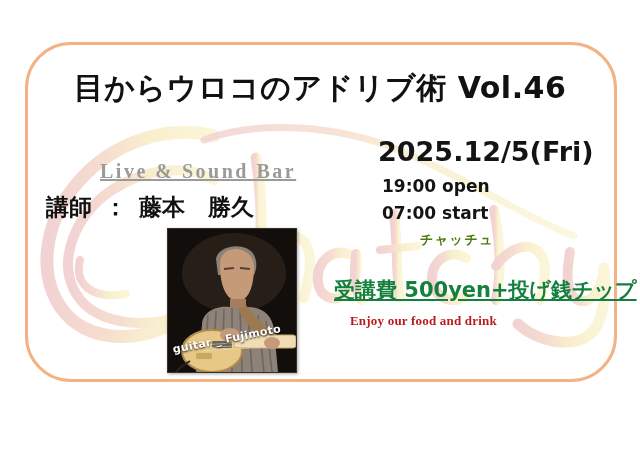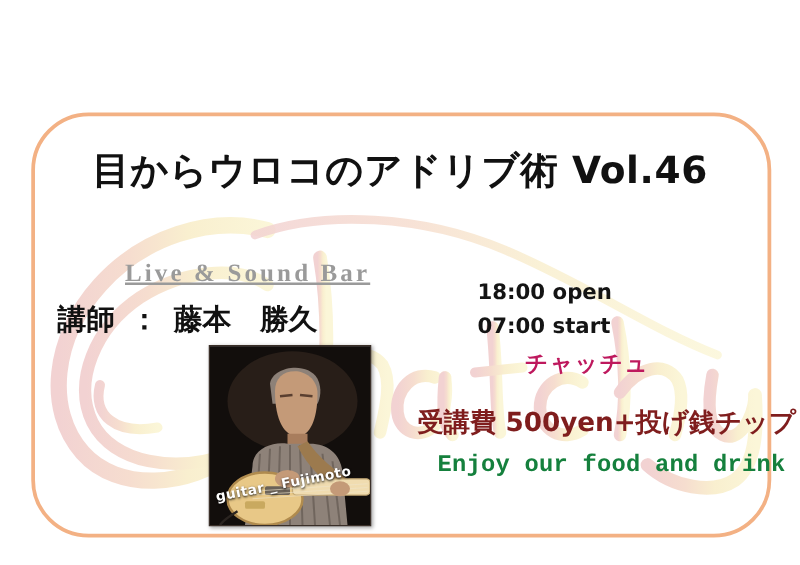--- a/index.html
+++ b/index.html
@@ -13,21 +13,20 @@
     height: 452px;
     overflow: hidden;
     font-family: "Liberation Sans", "DejaVu Sans", sans-serif;
   }
 
   #flyer {
     position: relative;
     width: 640px;
     height: 384px;
     background: #ffffff;
-    margin-top: 48px;
   }
 
   
   .frame {
     position: absolute;
     left: 25px;
     top: 42px;
     width: 592px;
     height: 340px;
     box-sizing: border-box;
@@ -159,43 +158,44 @@
     font-size: 17px;
     color: #141414;
     white-space: nowrap;
   }
   .kana {
     position: absolute;
     left: 420px;
     top: 231px;
     font-family: "DejaVu Sans", "Liberation Sans", sans-serif;
     font-weight: 700;
-    font-size: 18px;
+    font-size: 13px;
     letter-spacing: 1.5px;
-    color: #be185d;
+    color: #4d7c0f;
     white-space: nowrap;
   }
   .fee {
     position: absolute;
     left: 334px;
     top: 276px;
     font-family: "DejaVu Sans", "Liberation Sans", sans-serif;
     font-weight: 700;
     font-size: 21px;
-    color: #7f1d1d;
-    white-space: nowrap;
+    color: #15803d;
+    white-space: nowrap;
+    text-decoration: underline;
   }
   .enjoy {
     position: absolute;
     left: 350px;
     top: 313px;
-    font-family: Liberation Mono, monospace;
-    font-weight: 700;
-    font-size: 19px;
-    color: #15803d;
+    font-family: Liberation Serif, serif;
+    font-weight: 700;
+    font-size: 13px;
+    color: #b91c1c;
     letter-spacing: 0.2px;
     white-space: nowrap;
   }
 </style>
 </head>
 <body>
 
 <div id="flyer">
 
   <div class="wm-layer">
@@ -296,22 +296,23 @@
 
       <ellipse cx="62" cy="106" rx="10" ry="7" fill="#c49a78"></ellipse>
 
       <ellipse cx="104" cy="114" rx="8" ry="6" fill="#c49a78"></ellipse>
 
       <path d="M22 132 C12 138 10 140 8 143" stroke="#2a2420" stroke-width="2" fill="none"></path>
     </svg>
     <div class="photo-caption">guitar _ Fujimoto</div>
   </div>
 
-
-  <div class="time-open">18:00 open</div>
+  <div class="date">2025.12/5(Fri)</div>
+
+  <div class="time-open">19:00 open</div>
 
   <div class="time-start">07:00 start</div>
 
   <div class="kana">チャッチュ</div>
 
   <div class="fee">受講費 500yen+投げ銭チップ</div>
 
   <div class="enjoy">Enjoy our food and drink</div>
 
 </div>

